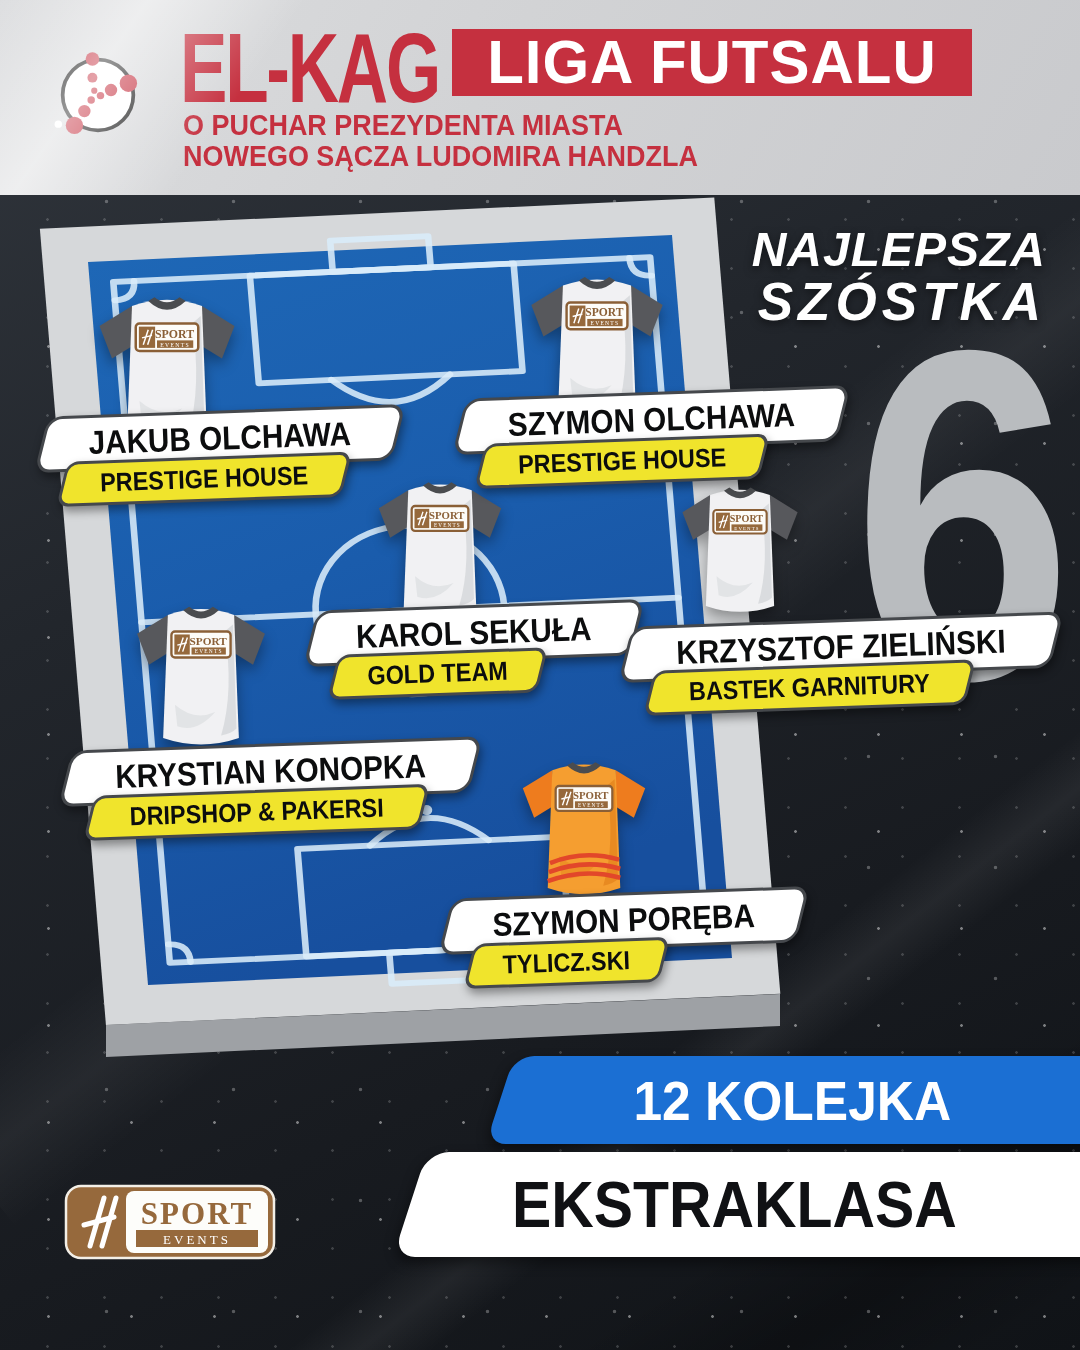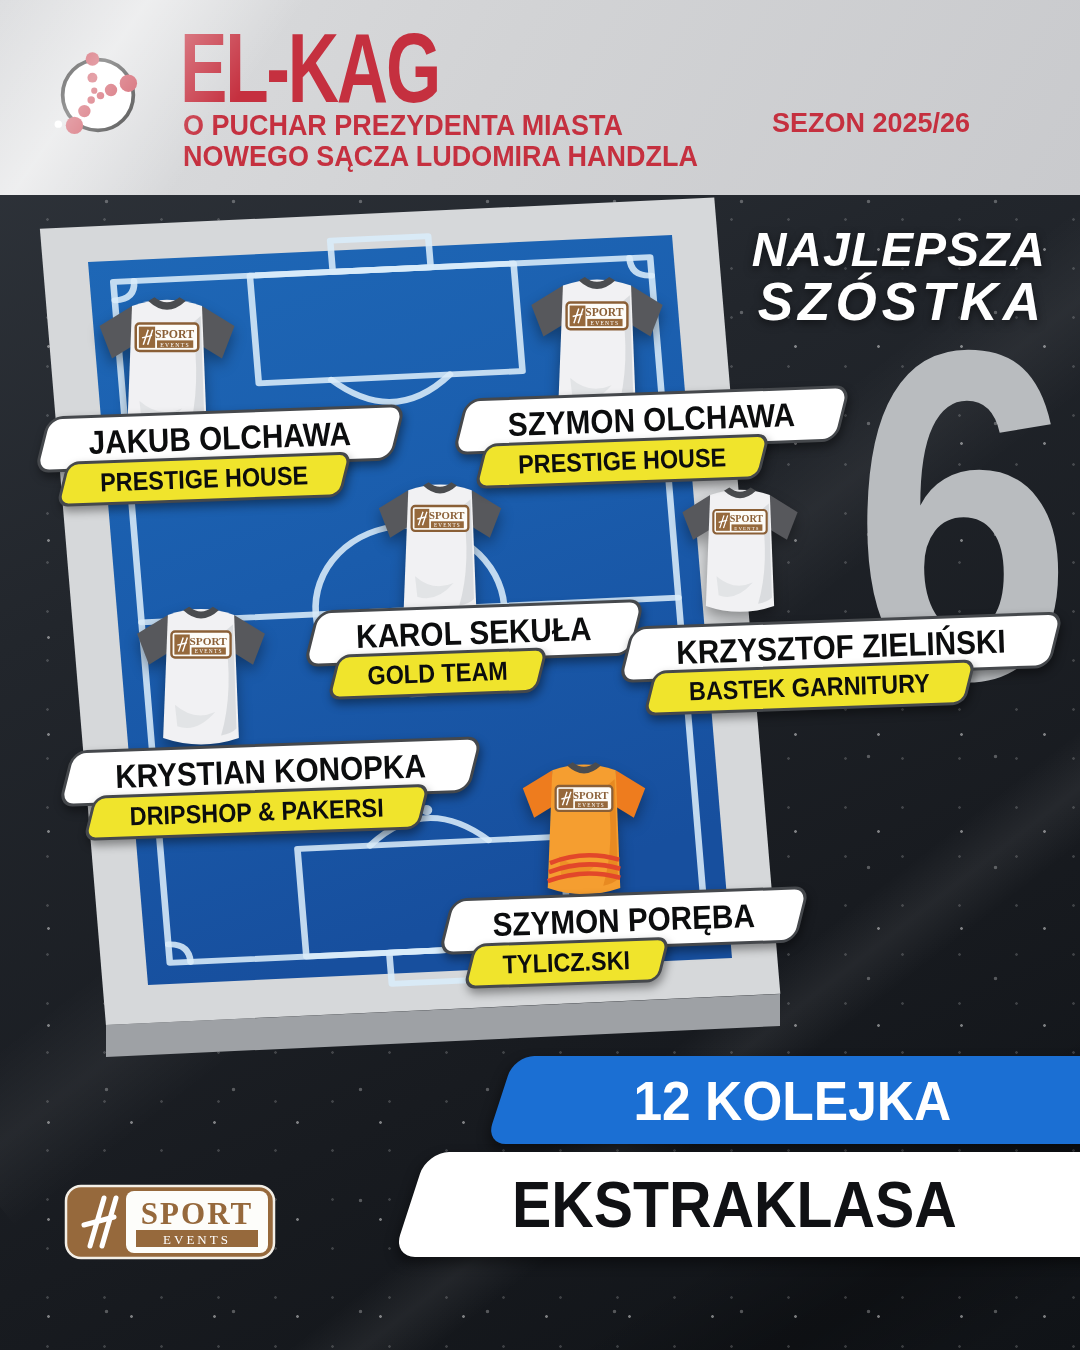--- a/index.html
+++ b/index.html
@@ -245,23 +245,25 @@
         <circle cx="121" cy="92" r="10"></circle>
         <circle cx="94" cy="93" r="5"></circle>
         <circle cx="104" cy="101" r="6"></circle>
         <circle cx="89" cy="108" r="6"></circle>
         <circle cx="78" cy="126" r="10"></circle>
         <circle cx="62" cy="149" r="14"></circle>
       </g>
       <circle cx="36" cy="147" r="6" fill="#fff"></circle>
     </svg>
     <div class="brand"><span>EL-KAG</span></div>
+    <div class="league-banner">
+        <span>LIGA FUTSALU</span>
+      </div>
     <div class="sub sub1"><span>O PUCHAR PREZYDENTA MIASTA</span></div>
     <div class="sub sub2"><span>NOWEGO SĄCZA LUDOMIRA HANDZLA</span></div>
-    <div class="season">SEZON 2025/26</div>
   </header>
 
   <div class="round-box">
       <span>12 KOLEJKA</span>
     </div>
   <div class="division-box">
       <span>EKSTRAKLASA</span>
     </div>
 
   <svg class="sponsor" width="212" height="76" viewBox="0 0 212 76">

